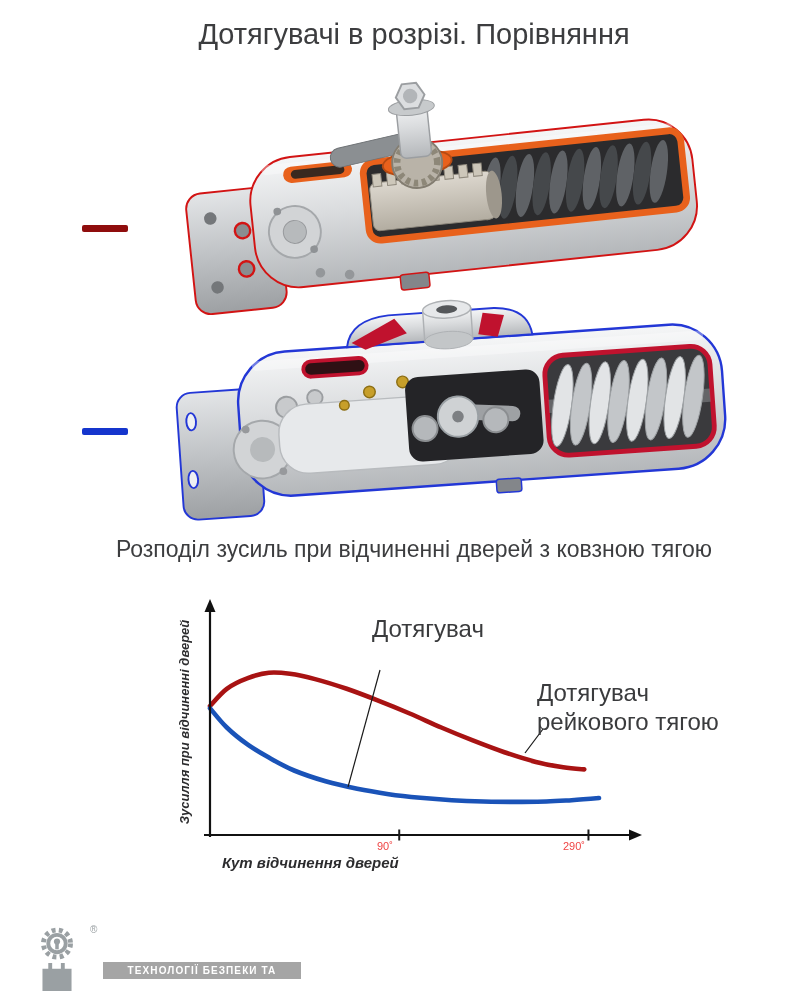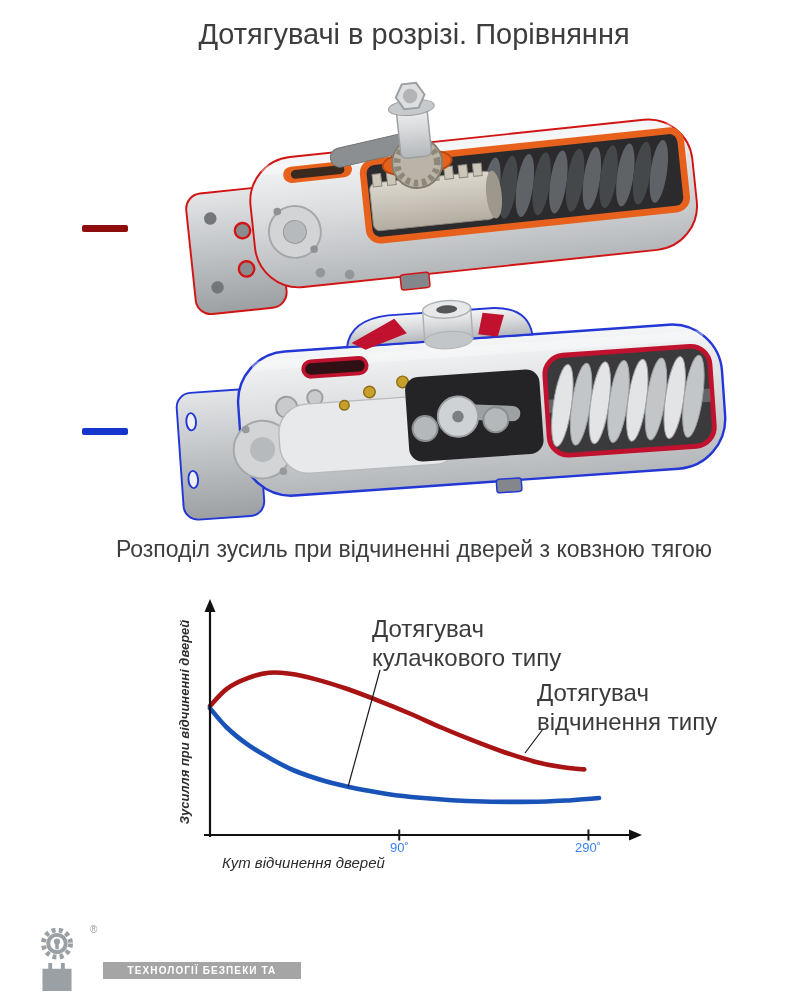--- a/index.html
+++ b/index.html
@@ -13,22 +13,22 @@
   .dash-top{left:82px;top:225px;}
   .dash-bottom{left:82px;top:428px;}
   .product{position:absolute;overflow:visible;}
   .product-rack{left:158px;top:72px;width:570px;height:250px;}
   .product-cam{left:152px;top:280px;width:610px;height:255px;}
   .chart{position:absolute;left:150px;top:592px;width:540px;height:310px;}
   .chart svg{position:absolute;left:0;top:0;width:540px;height:300px;overflow:visible;}
   .ylabel{position:absolute;left:34px;top:130px;transform:translate(-50%,-50%) rotate(-90deg);
           white-space:nowrap;font-size:13px;font-style:italic;font-weight:700;color:#2c2c2e;}
   .xlabel{position:absolute;left:72px;top:262px;white-space:nowrap;
-          font-size:15px;font-style:italic;font-weight:400;color:#2c2c2e;}
-  .tick{position:absolute;font-size:13px;color:#3b82f6;text-align:center;}
+          font-size:15px;font-style:italic;font-weight:700;color:#2c2c2e;}
+  .tick{position:absolute;font-size:11px;color:#ef4444;text-align:left;}
   .tick-90{left:227px;top:248px;width:45px;}
   .tick-180{left:413px;top:248px;width:50px;}
   .anno{position:absolute;font-size:24px;line-height:1.22;color:#3a3b3d;white-space:nowrap;}
   .anno-cam{left:222px;top:22px;}
   .anno-rack{left:387px;top:86px;}
   .footer{position:absolute;left:0;top:918px;width:800px;height:82px;background:#fff;}
   .logo{position:absolute;left:26px;top:8px;width:62px;height:68px;}
   .rmark{position:absolute;left:90px;top:6px;font-size:10px;color:#9aa0a3;}
   .company{position:absolute;left:102px;top:10px;font-size:25px;color:#a8a8a8;letter-spacing:0.5px;}
   .tagline{position:absolute;left:103px;top:44px;width:198px;height:17px;background:#a5a5a5;
@@ -212,25 +212,24 @@
         </g>
       <line x1="230" y1="78" x2="198" y2="195" stroke="#1a1a1a" stroke-width="1.2"></line>
       <line x1="393" y1="137" x2="375" y2="161" stroke="#1a1a1a" stroke-width="1.2"></line>
     </svg>
     <div class="ylabel">Зусилля при відчиненні дверей</div>
     <div class="xlabel">Кут відчинення дверей</div>
     <div class="tick tick-90">90˚</div>
     <div class="tick tick-180">290˚</div>
     <div class="anno anno-cam">
       <div>Дотягувач</div>
-      <div>кулачкового типу</div>
     </div>
     <div class="anno anno-rack">
       <div>Дотягувач</div>
-      <div>відчинення типу</div>
+      <div>рейкового тягою</div>
     </div>
   </div>
 
   <div class="footer">
     <svg class="logo" viewBox="0 0 64 68">
       <circle cx="32" cy="17" r="14" fill="none" stroke="#9aa0a3" stroke-width="5" stroke-dasharray="4 3.5"></circle>
       <circle cx="32" cy="17" r="9" fill="none" stroke="#9aa0a3" stroke-width="4"></circle>
       <circle cx="32" cy="15" r="3.2" fill="#9aa0a3"></circle>
       <rect x="30.2" y="15" width="3.6" height="8" fill="#9aa0a3"></rect>
       <path d="M17 66 L17 43 L23 43 L23 37 L27 37 L27 43 L36 43 L36 37 L40 37 L40 43 L47 43 L47 66 Z" fill="#9aa0a3"></path>

